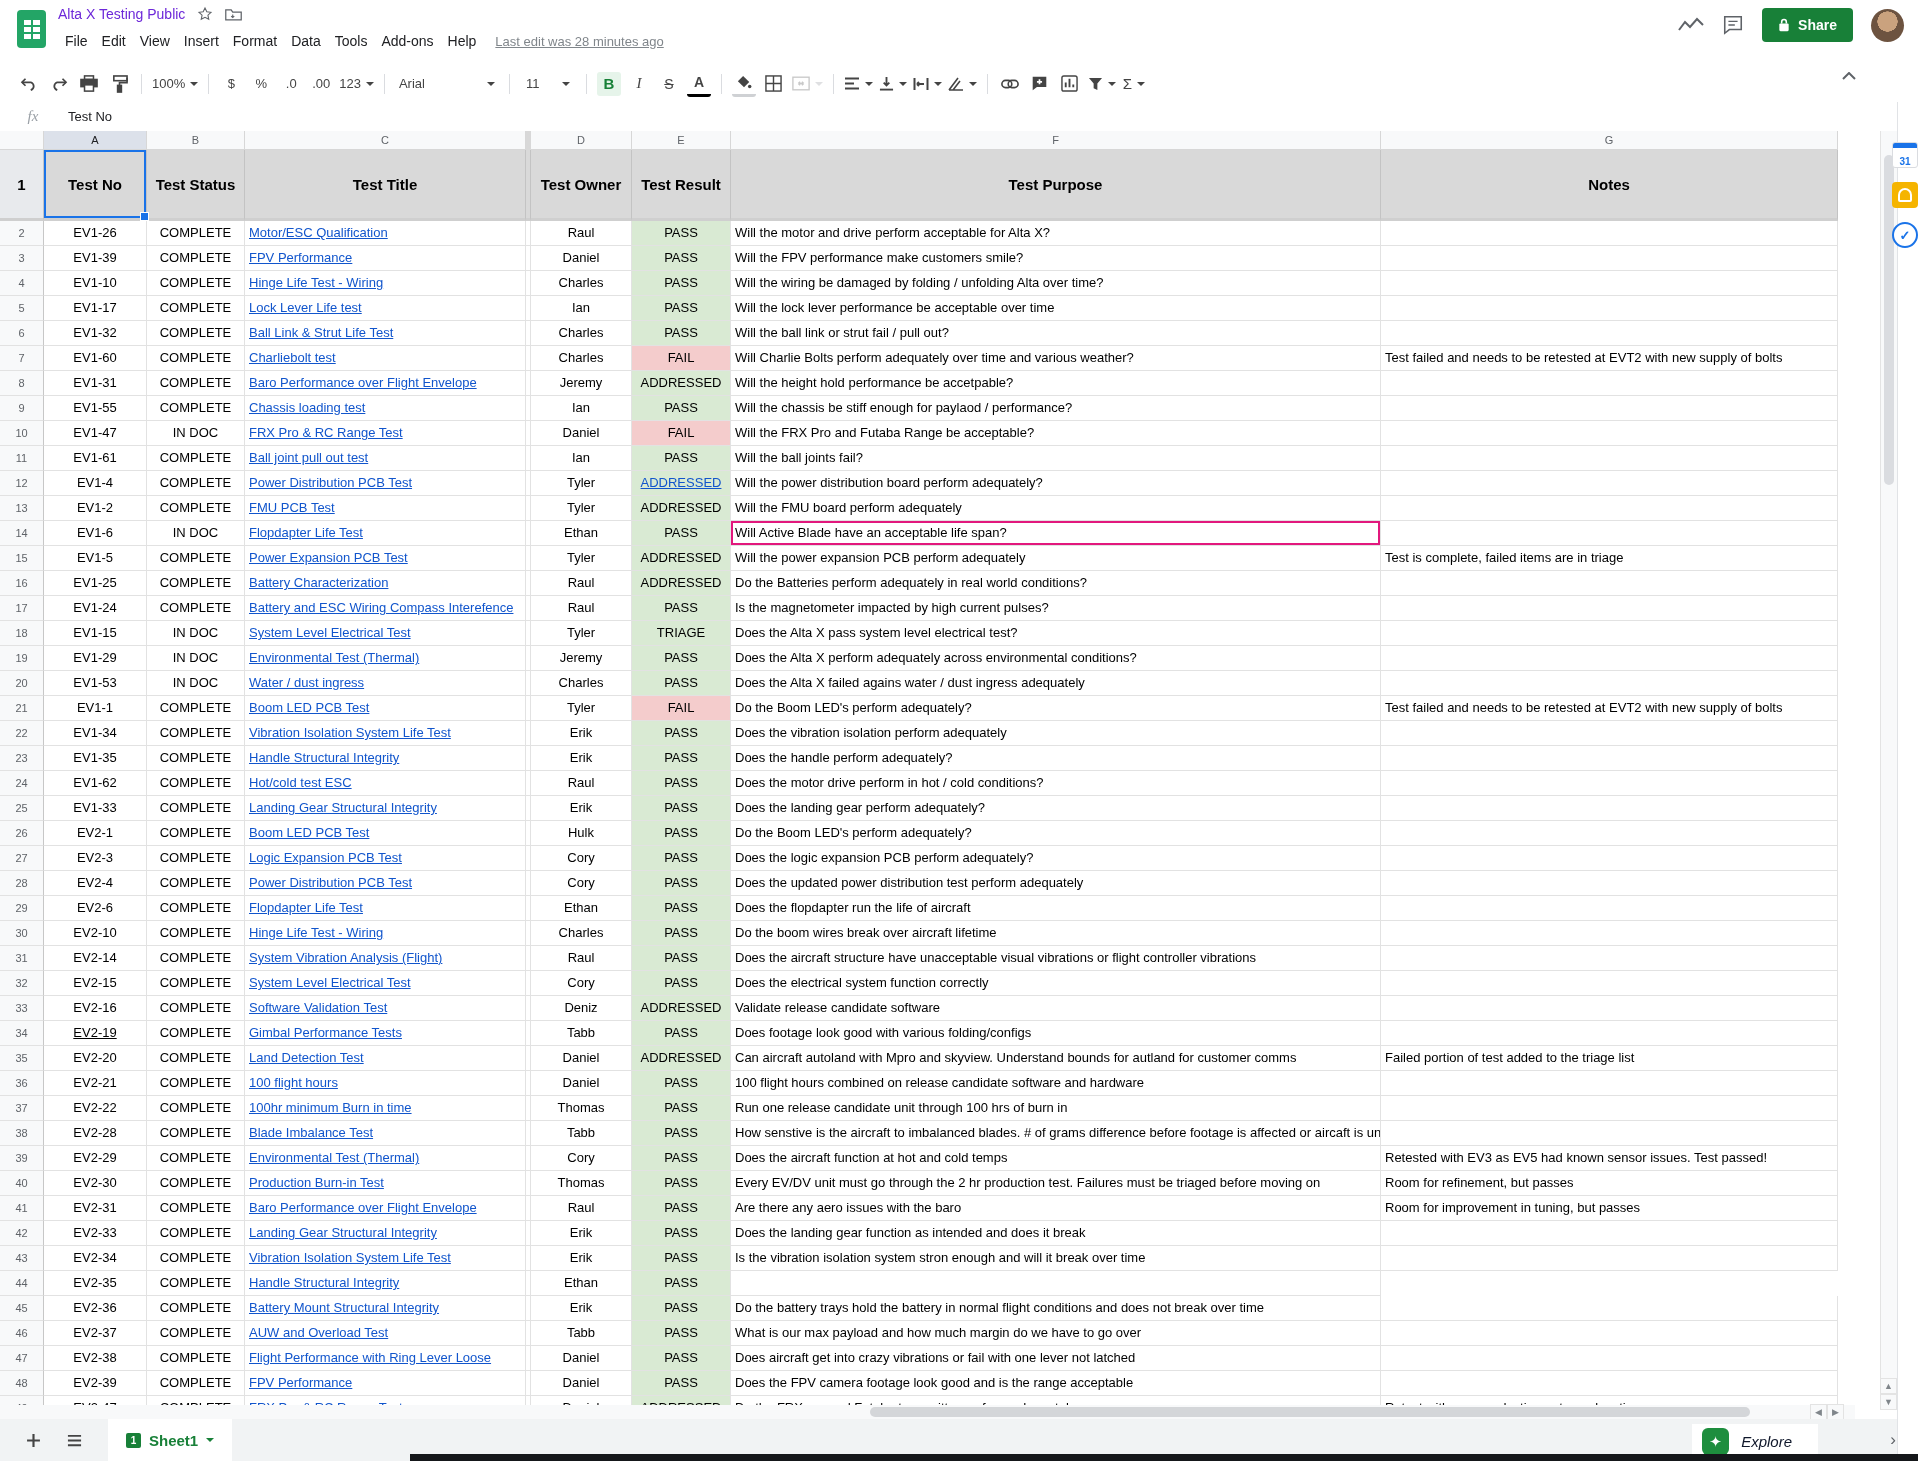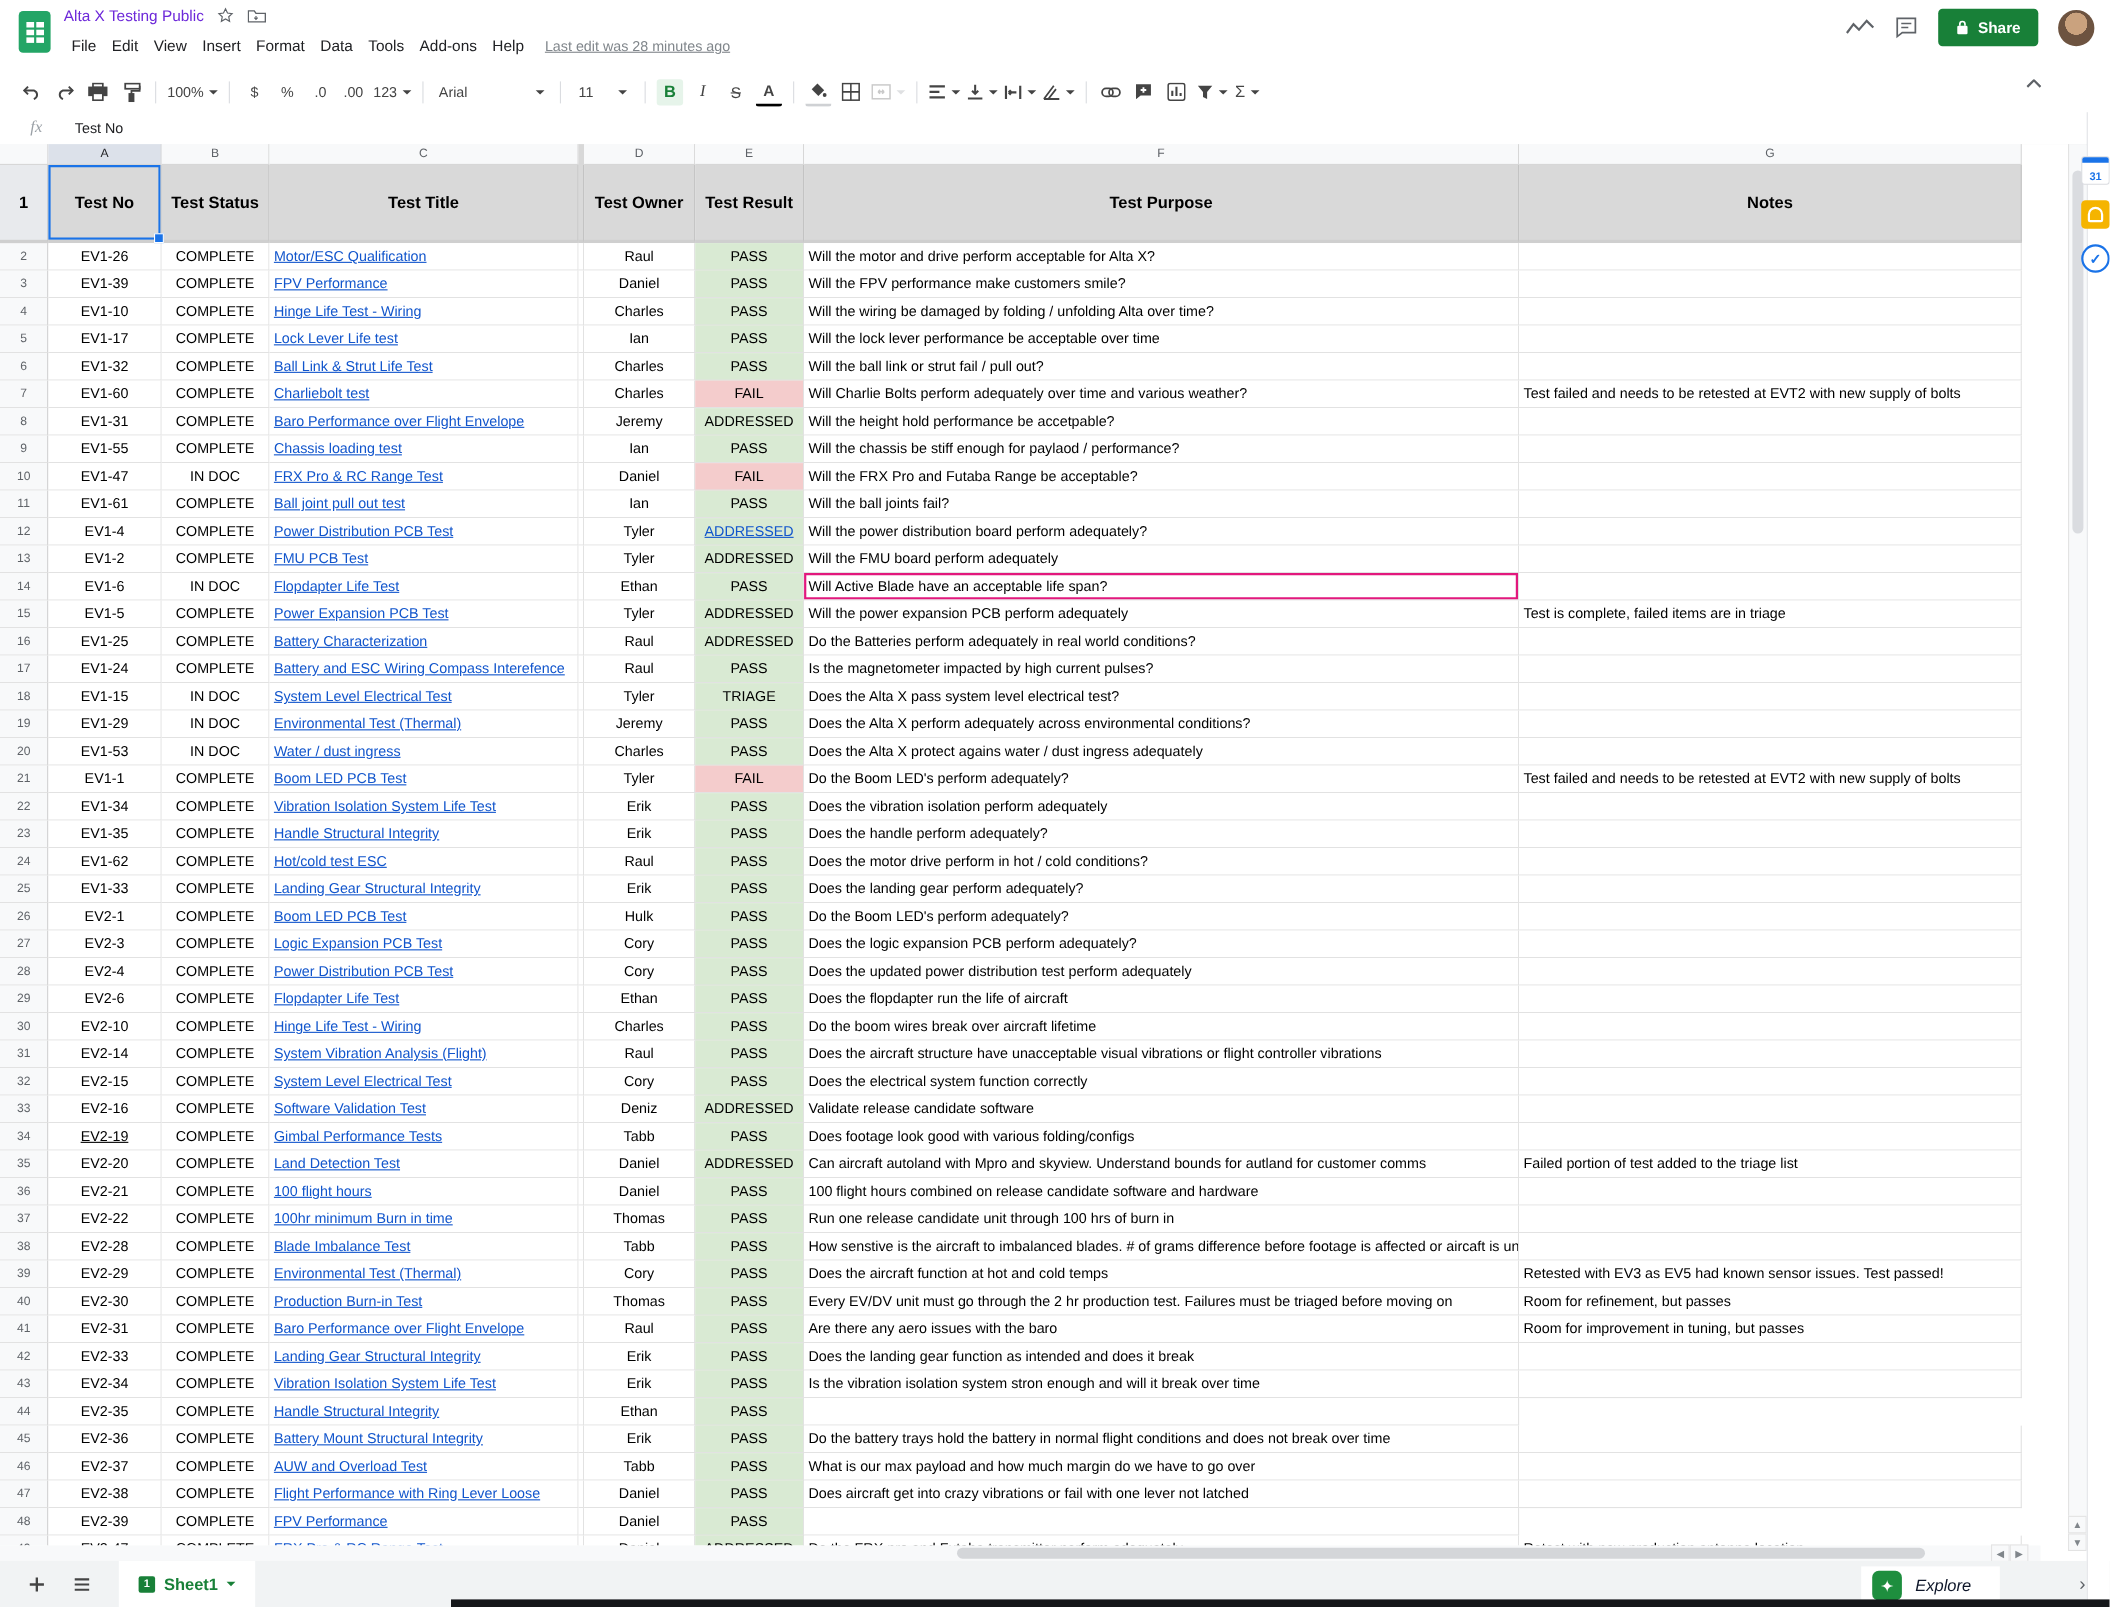--- a/index.html
+++ b/index.html
@@ -516,21 +516,21 @@
           <div class="bc c-left"></div>
         </div>
         <div class="grow brow">
           <div class="rn">20</div>
           <div class="bc c-center">EV1-53</div>
           <div class="bc c-center">IN DOC</div>
           <div class="bc c-left"><span class="t-link">Water / dust ingress</span></div>
           <div class="bc gap"></div>
           <div class="bc c-center">Charles</div>
           <div class="bc c-center res-green"><span>PASS</span></div>
-          <div class="bc c-left">Does the Alta X protect agains water / dust ingress adequately</div>
+          <div class="bc c-left">Does the Alta X failed agains water / dust ingress adequately</div>
           <div class="bc c-left"></div>
         </div>
         <div class="grow brow">
           <div class="rn">21</div>
           <div class="bc c-center">EV1-1</div>
           <div class="bc c-center">COMPLETE</div>
           <div class="bc c-left"><span class="t-link">Boom LED PCB Test</span></div>
           <div class="bc gap"></div>
           <div class="bc c-center">Tyler</div>
           <div class="bc c-center res-red"><span>FAIL</span></div>
@@ -823,20 +823,21 @@
           <div class="bc c-left"></div>
         </div>
         <div class="grow brow">
           <div class="rn">48</div>
           <div class="bc c-center">EV2-39</div>
           <div class="bc c-center">COMPLETE</div>
           <div class="bc c-left"><span class="t-link">FPV Performance</span></div>
           <div class="bc gap"></div>
           <div class="bc c-center">Daniel</div>
           <div class="bc c-center res-green"><span>PASS</span></div>
+          <div class="bc c-left">Does the FPV camera footage look good and is the range acceptable</div>
           <div class="bc c-left"></div>
         </div>
         <div class="grow brow">
           <div class="rn">49</div>
           <div class="bc c-center">EV2-47</div>
           <div class="bc c-center">COMPLETE</div>
           <div class="bc c-left"><span class="t-link">FRX Pro &amp; RC Range Test</span></div>
           <div class="bc gap"></div>
           <div class="bc c-center">Daniel</div>
           <div class="bc c-center res-green"><span>ADDRESSED</span></div>

